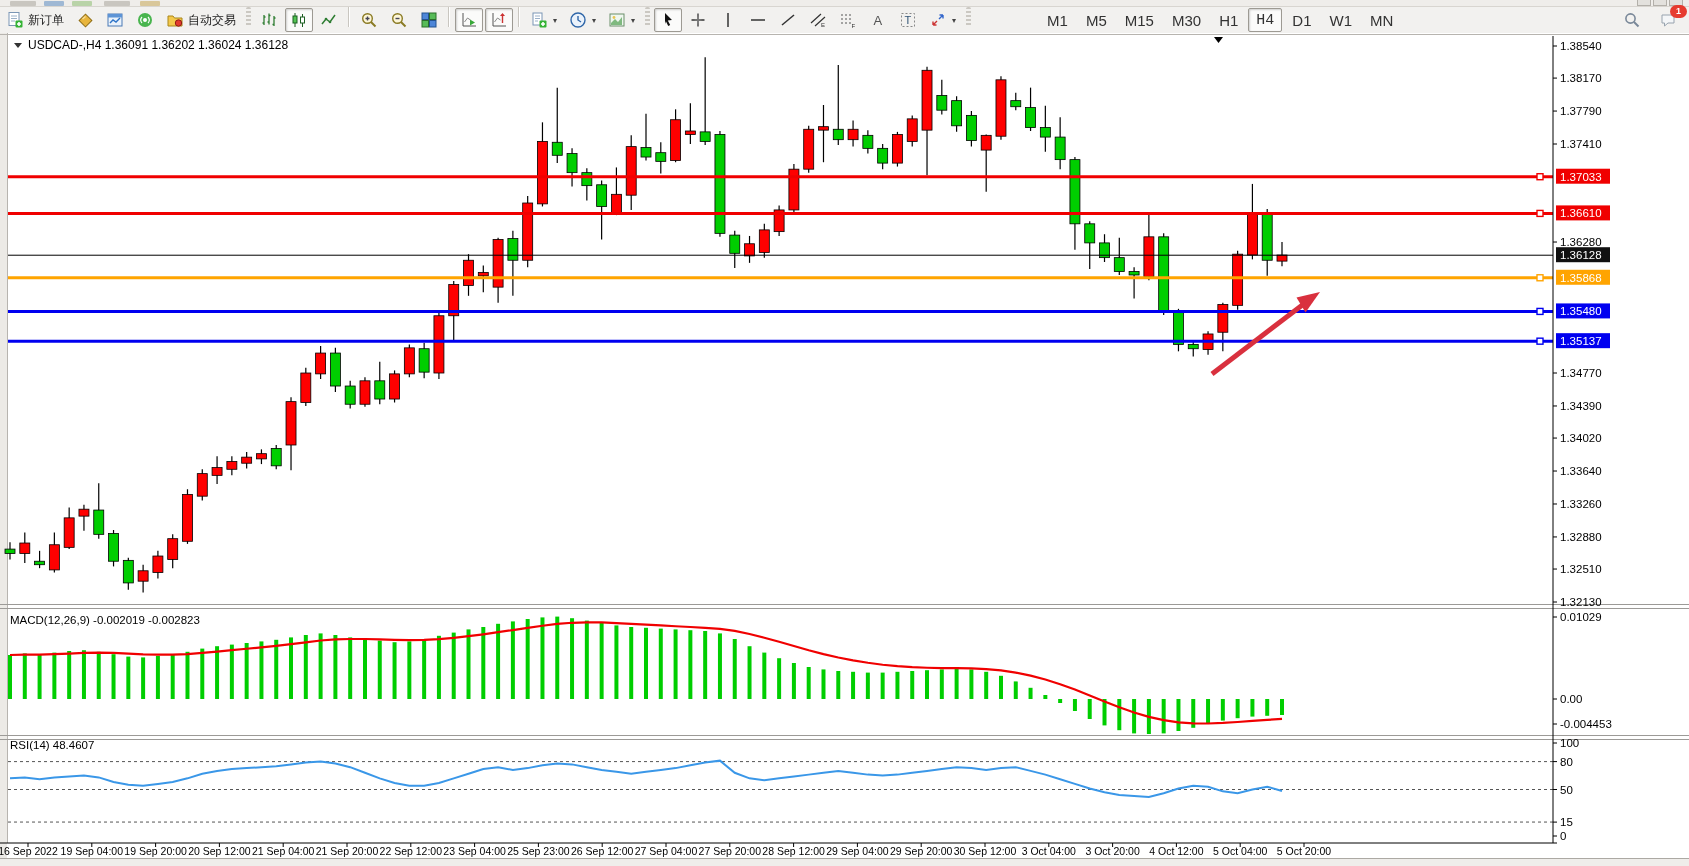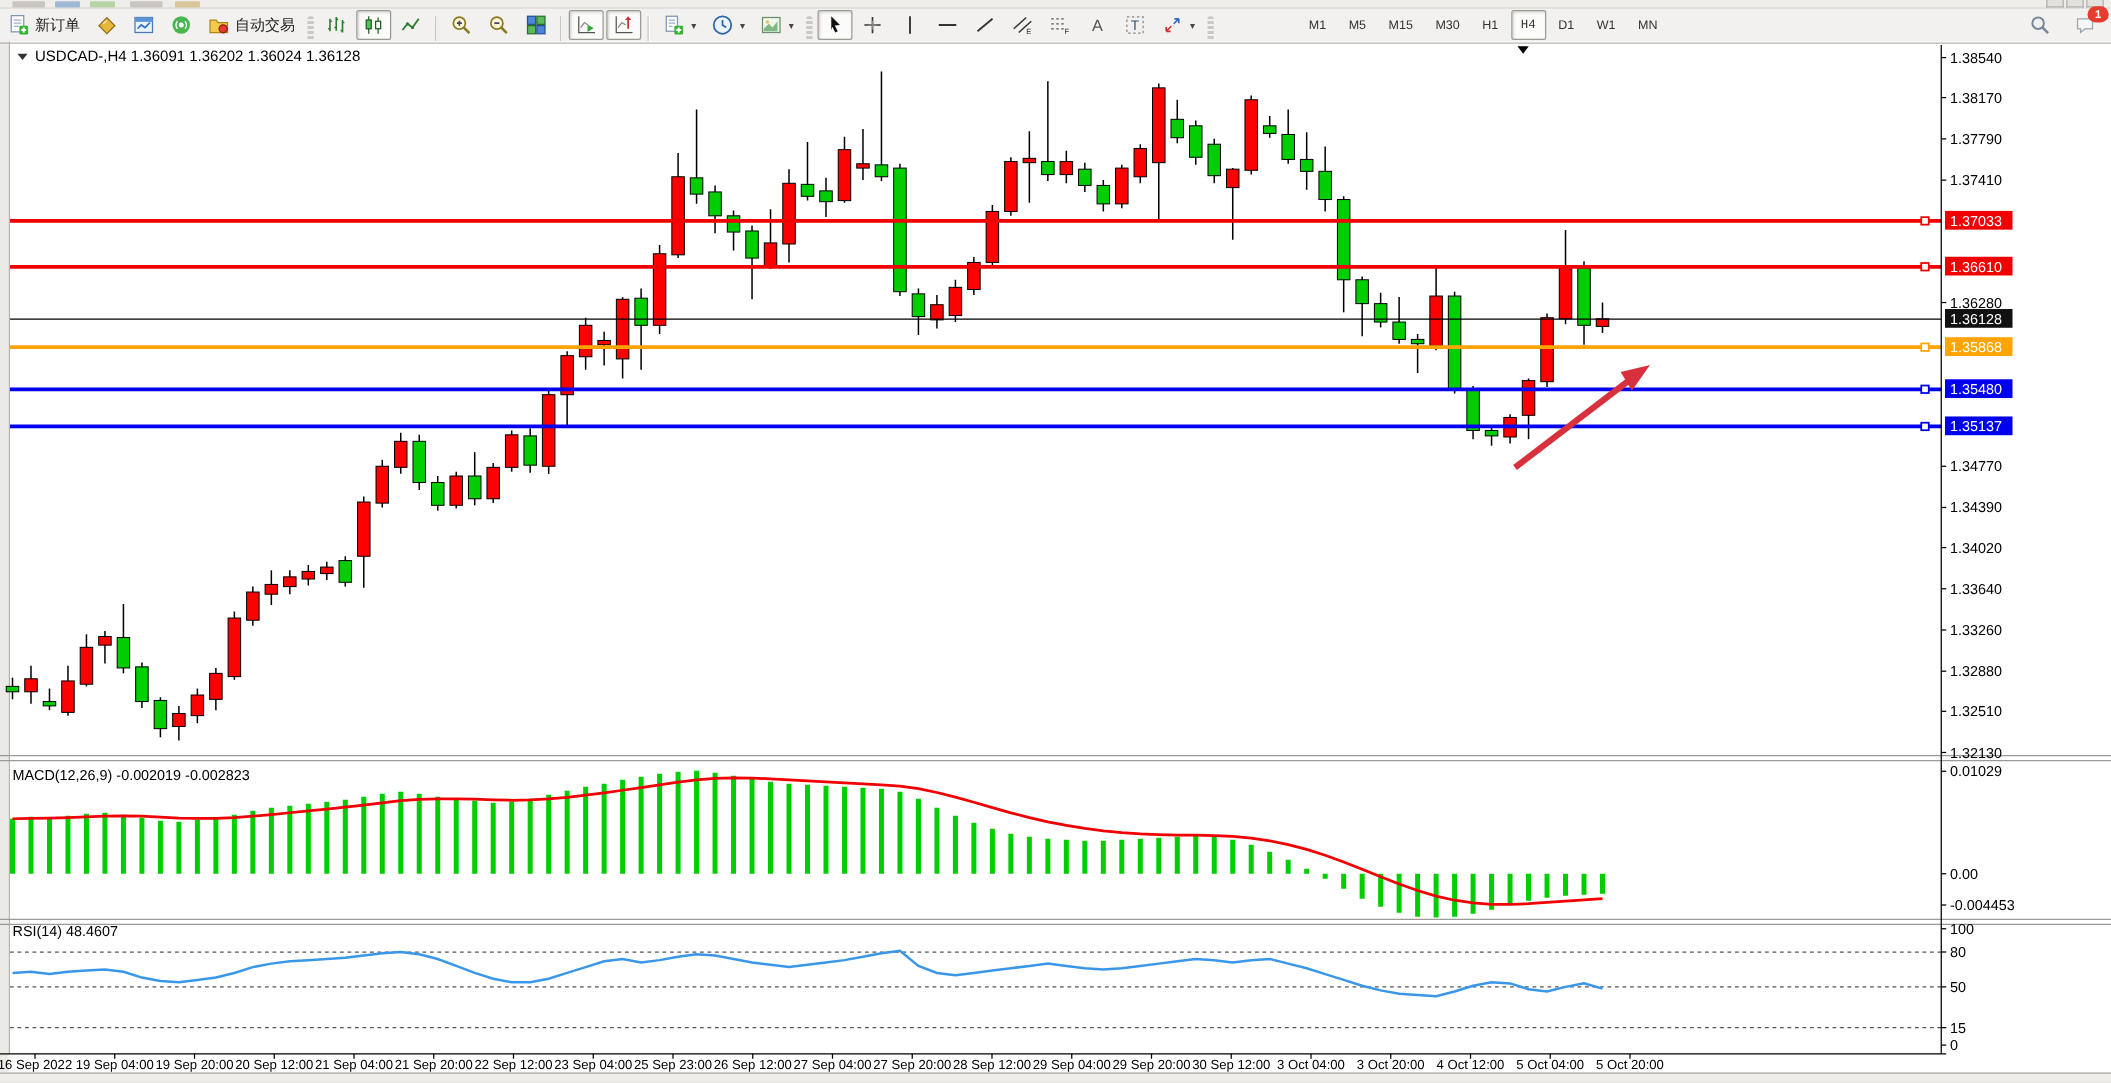--- a/index.html
+++ b/index.html
@@ -4,30 +4,30 @@
 <style>
   html,body{margin:0;padding:0;background:#D4D0C8;}
   #app{position:relative;width:1689px;height:866px;background:#F1EFEC;overflow:hidden;
        font-family:"Liberation Sans",sans-serif;-webkit-font-smoothing:antialiased;}
   
   #menu-sliver{position:absolute;left:0;top:0;width:1689px;height:6px;background:#EFEDEA;border-bottom:1px solid #D8D5D0;}
   .sliver-frag{position:absolute;top:1px;height:5px;border-radius:1px;}
   .winbtn{position:absolute;top:0;width:12px;height:5px;background:#E3E1DD;border:1px solid #B3B0AA;border-top:none;}
   
   #toolbar{position:absolute;left:0;top:7px;width:1689px;height:26px;background:#F2F1EF;
-           border-bottom:1px solid #B7B4AF;display:flex;align-items:flex-end;}
+           border-bottom:1px solid #B7B4AF;display:flex;align-items:flex-start;}
   .tb-grip{width:5px;height:20px;margin:0 3px 0 4px;background:repeating-linear-gradient(180deg,#CBC8C2 0 2px,#F2F1EF 2px 4px);border-radius:2px;}
   .tb-group{display:flex;align-items:center;height:26px;}
   .tb-sep{width:1px;height:20px;background:#C9C6C0;border-right:1px solid #FFFFFF;margin:0 4px;}
   .tb-btn{display:flex;align-items:center;gap:4px;height:22px;padding:0 4px;margin:0 1px;border:1px solid transparent;
           border-radius:2px;font-size:12px;color:#222;cursor:default;white-space:nowrap;}
   .tb-btn.active{border:1px solid #9D9A93;background:#FBFBFA;box-shadow:inset 1px 1px 2px rgba(0,0,0,.18);font-family:Liberation Mono, monospace;}
   .tb-btn .ddn{font-size:8px;color:#444;margin-left:1px;}
   .tb-btn svg{display:block;}
-  .tf-btn{font-size:10px;color:#333;padding:0 7px;}
+  .tf-btn{font-size:15px;color:#333;padding:0 7px;}
   #tb-right{position:absolute;right:6px;top:7px;height:26px;display:flex;align-items:center;gap:6px;}
   .badge{position:absolute;top:-4px;right:-6px;min-width:13px;height:13px;border-radius:7px;background:#E63B2F;color:#fff;
          font-size:9px;font-weight:bold;text-align:center;line-height:13px;padding:0 2px;}
   
   #chart-area{position:absolute;left:0;top:33px;width:1689px;height:825px;background:#FFFFFF;}
   
   #status-bar{position:absolute;left:0;top:858px;width:1689px;height:8px;background:#EFEDEA;border-top:1px solid #ACA9A3;}
   text{font-family:"Liberation Sans",sans-serif;}
 </style>
 </head>

